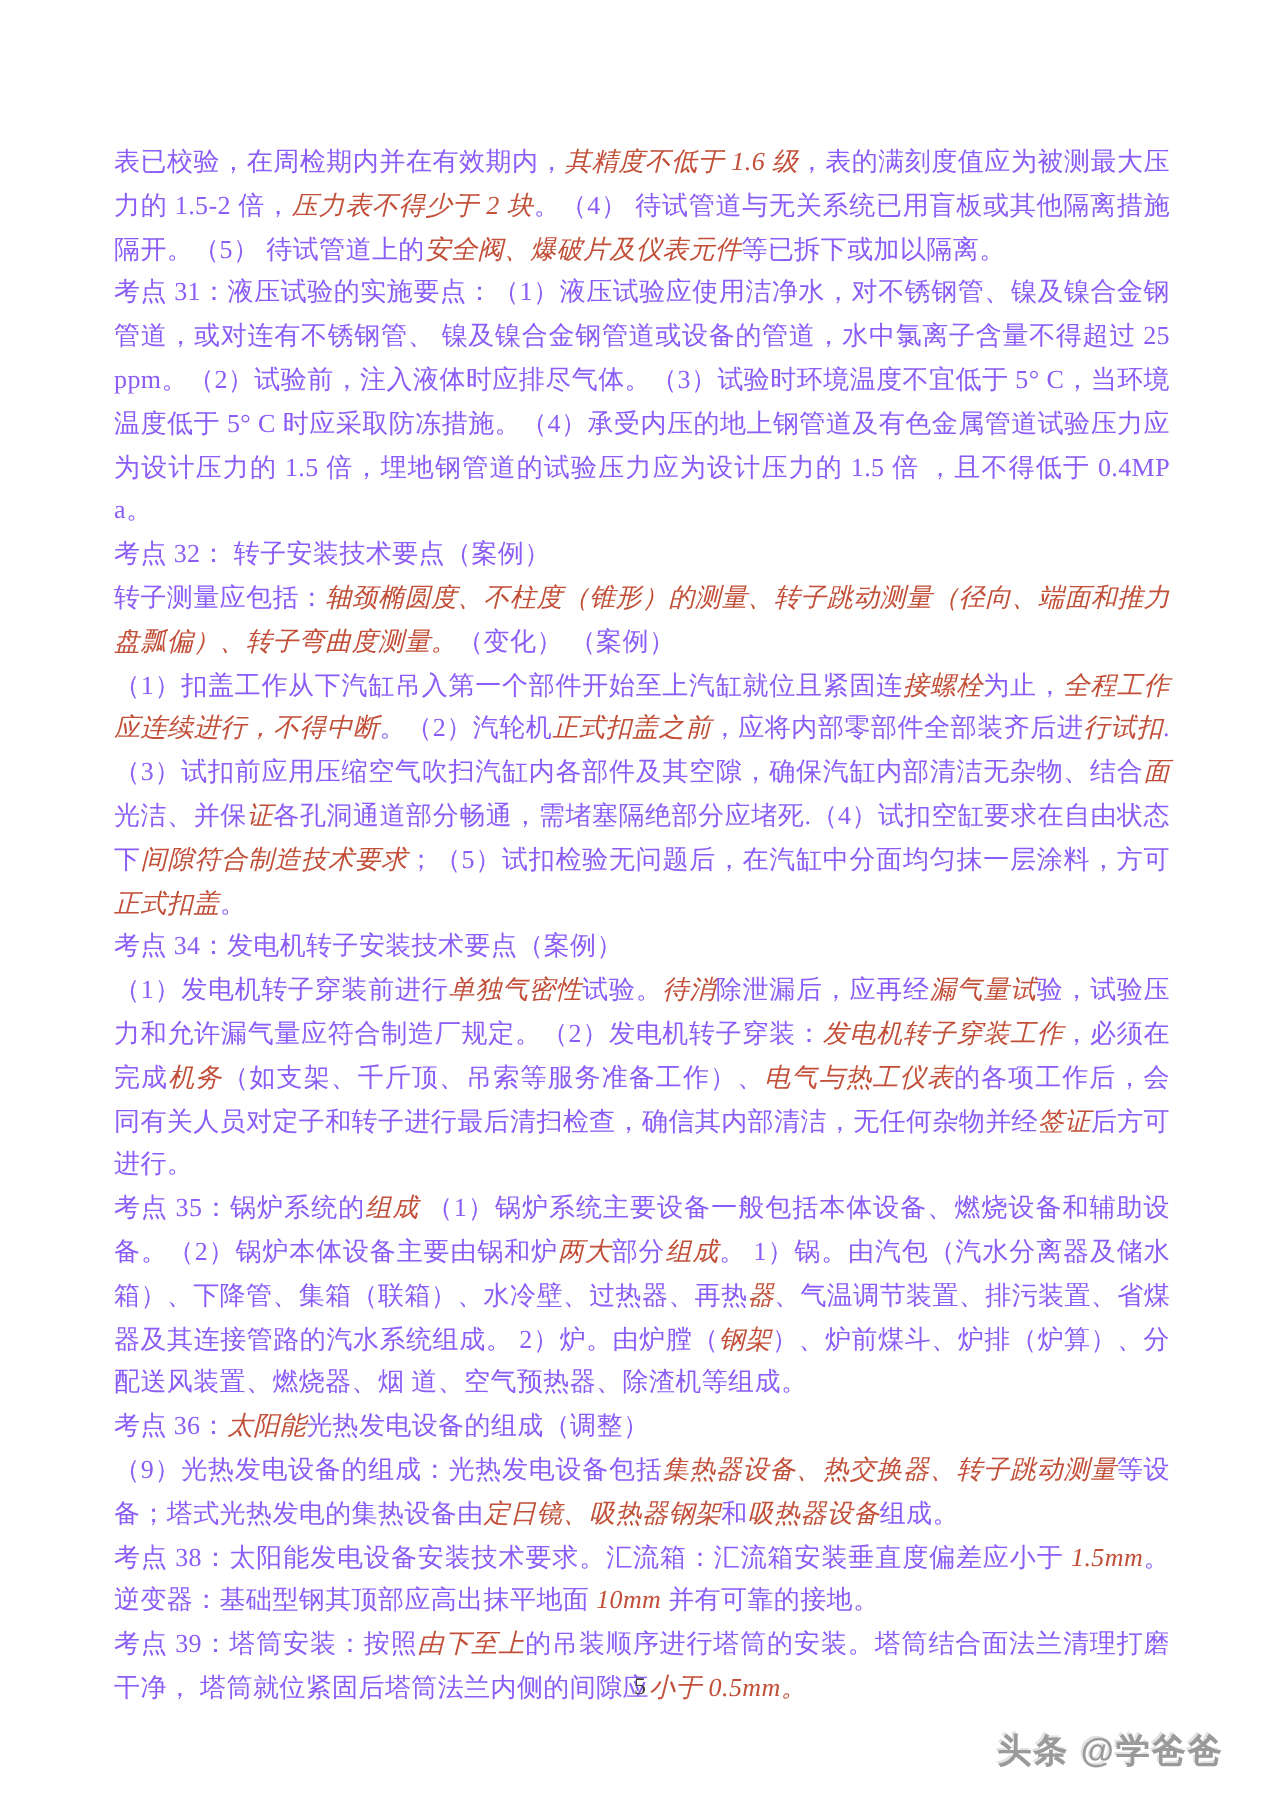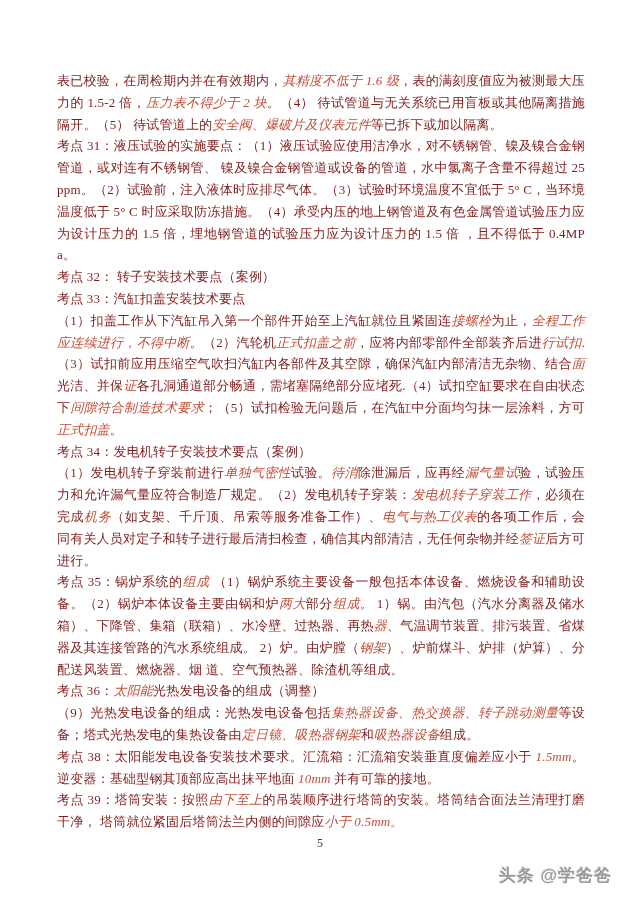--- a/index.html
+++ b/index.html
@@ -17,21 +17,21 @@
   }
   .para{
     margin:0;
     font-size:13px;
     line-height:21.8px;
     letter-spacing:0.2px;
     text-align:justify;
     color:#3c3c3c;
     word-break:break-all;
   }
-  .seg-black{color:#7f1d1d;}
+  .seg-black{color:#8b5cf6;}
   .seg-red{color:#c24f38;font-style:italic;}
   .seg-bold{color:#1e1e1e;font-weight:bold;}
   .footer-pagenum{
     position:absolute;
     left:0;right:0;
     top:836px;
     text-align:center;
     font-size:12px;
     color:#3c3c3c;
   }
@@ -47,21 +47,21 @@
     letter-spacing:1px;
   }
 </style>
 </head>
 <body>
 
 <div class="page">
     <p class="para"><span class="seg-black">表已校验，在周检期内并在有效期内，</span><span class="seg-red">其精度不低于 1.6 级</span><span class="seg-black">，表的满刻度值应为被测最大压力的 1.5-2 倍，</span><span class="seg-red">压力表不得少于 2 块</span><span class="seg-black">。（4） 待试管道与无关系统已用盲板或其他隔离措施隔开。（5） 待试管道上的</span><span class="seg-red">安全阀、爆破片及仪表元件</span><span class="seg-black">等已拆下或加以隔离。</span></p>
     <p class="para"><span class="seg-black">考点 31：液压试验的实施要点：（1）液压试验应使用洁净水，对不锈钢管、镍及镍合金钢管道，或对连有不锈钢管、 镍及镍合金钢管道或设备的管道，水中氯离子含量不得超过 25ppm。（2）试验前，注入液体时应排尽气体。（3）试验时环境温度不宜低于 5° C，当环境温度低于 5° C 时应采取防冻措施。（4）承受内压的地上钢管道及有色金属管道试验压力应为设计压力的 1.5 倍，埋地钢管道的试验压力应为设计压力的 1.5 倍 ，且不得低于 0.4MPa。</span></p>
     <p class="para"><span class="seg-black">考点 32： 转子安装技术要点（案例）</span></p>
-    <p class="para"><span class="seg-black">考点 33：汽缸扣盖安装技术要点</span></p>
+    <p class="para"><span class="seg-black">转子测量应包括：</span><span class="seg-red">轴颈椭圆度、不柱度（锥形）的测量、转子跳动测量（径向、端面和推力盘瓢偏）、转子弯曲度测量。</span><span class="seg-black">（变化） （案例）</span></p>
     <p class="para"><span class="seg-black">（1）扣盖工作从下汽缸吊入第一个部件开始至上汽缸就位且紧固连</span><span class="seg-red">接螺栓</span><span class="seg-black">为止，</span><span class="seg-red">全程工作应连续进行，不得中断</span><span class="seg-black">。（2）汽轮机</span><span class="seg-red">正式扣盖之前</span><span class="seg-black">，应将内部零部件全部装齐后进</span><span class="seg-red">行试扣</span><span class="seg-black">.（3）试扣前应用压缩空气吹扫汽缸内各部件及其空隙，确保汽缸内部清洁无杂物、结合</span><span class="seg-red">面</span><span class="seg-black">光洁、并保</span><span class="seg-red">证</span><span class="seg-black">各孔洞通道部分畅通，需堵塞隔绝部分应堵死.（4）试扣空缸要求在自由状态下</span><span class="seg-red">间隙符合制造技术要求</span><span class="seg-black">；（5）试扣检验无问题后，在汽缸中分面均匀抹一层涂料，方可</span><span class="seg-red">正式扣盖</span><span class="seg-black">。</span></p>
     <p class="para"><span class="seg-black">考点 34：发电机转子安装技术要点（案例）</span></p>
     <p class="para"><span class="seg-black">（1）发电机转子穿装前进行</span><span class="seg-red">单独气密性</span><span class="seg-black">试验。</span><span class="seg-red">待消</span><span class="seg-black">除泄漏后，应再经</span><span class="seg-red">漏气量试</span><span class="seg-black">验，试验压力和允许漏气量应符合制造厂规定。（2）发电机转子穿装：</span><span class="seg-red">发电机转子穿装工作</span><span class="seg-black">，必须在完成</span><span class="seg-red">机务</span><span class="seg-black">（如支架、千斤顶、吊索等服务准备工作）、</span><span class="seg-red">电气与热工仪表</span><span class="seg-black">的各项工作后，会同有关人员对定子和转子进行最后清扫检查，确信其内部清洁，无任何杂物并经</span><span class="seg-red">签证</span><span class="seg-black">后方可进行。</span></p>
     <p class="para"><span class="seg-black">考点 35：锅炉系统的</span><span class="seg-red">组成</span><span class="seg-black"> （1）锅炉系统主要设备一般包括本体设备、燃烧设备和辅助设备。（2）锅炉本体设备主要由锅和炉</span><span class="seg-red">两大</span><span class="seg-black">部分</span><span class="seg-red">组成</span><span class="seg-black">。 1）锅。由汽包（汽水分离器及储水箱）、下降管、集箱（联箱）、水冷壁、过热器、再热</span><span class="seg-red">器</span><span class="seg-black">、气温调节装置、排污装置、省煤器及其连接管路的汽水系统组成。 2）炉。由炉膛（</span><span class="seg-red">钢架</span><span class="seg-black">）、炉前煤斗、炉排（炉算）、分配送风装置、燃烧器、烟 道、空气预热器、除渣机等组成。</span></p>
     <p class="para"><span class="seg-black">考点 36：</span><span class="seg-red">太阳能</span><span class="seg-black">光热发电设备的组成（调整）</span></p>
     <p class="para"><span class="seg-black">（9）光热发电设备的组成：光热发电设备包括</span><span class="seg-red">集热器设备、热交换器、转子跳动测量</span><span class="seg-black">等设备；塔式光热发电的集热设备由</span><span class="seg-red">定日镜、吸热器钢架</span><span class="seg-black">和</span><span class="seg-red">吸热器设备</span><span class="seg-black">组成。</span></p>
     <p class="para"><span class="seg-black">考点 38：太阳能发电设备安装技术要求。汇流箱：汇流箱安装垂直度偏差应小于 </span><span class="seg-red">1.5mm</span><span class="seg-black">。逆变器：基础型钢其顶部应高出抹平地面 </span><span class="seg-red">10mm</span><span class="seg-black"> 并有可靠的接地。</span></p>
     <p class="para"><span class="seg-black">考点 39：塔筒安装：按照</span><span class="seg-red">由下至上</span><span class="seg-black">的吊装顺序进行塔筒的安装。塔筒结合面法兰清理打磨干净， 塔筒就位紧固后塔筒法兰内侧的间隙应</span><span class="seg-red">小于 0.5mm。</span></p>
   </div>
 

